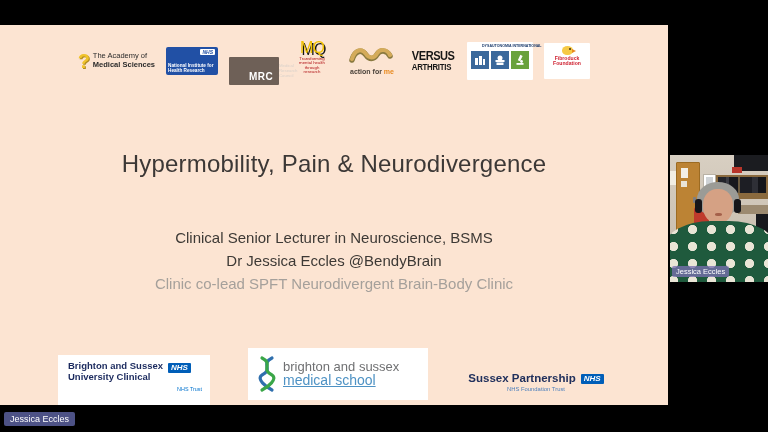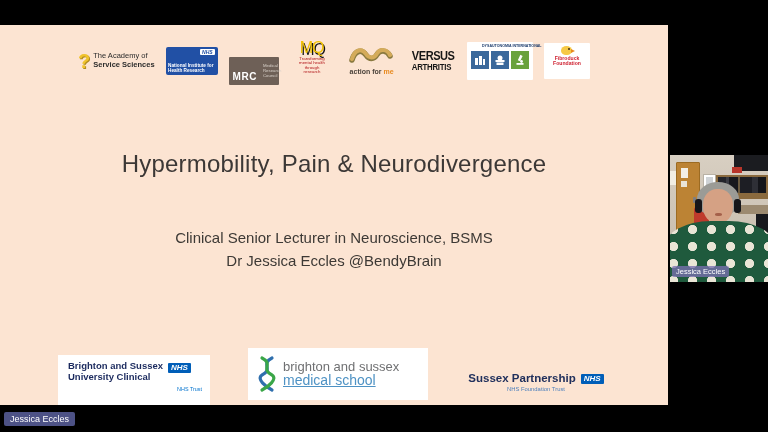--- a/index.html
+++ b/index.html
@@ -15,21 +15,21 @@
 
   .logo-ams { display:flex; align-items:center; gap:3px; }
   .ams-mark { color:#f0c32c; font-size:20px; font-weight:bold; text-shadow:1px 1px 0 #b08c1e; line-height:1; }
   .ams-text { font-size:7.5px; color:#2b2b2b; line-height:1.15; }
   .ams-text .b { font-weight:bold; }
 
   .logo-nihr { width:52px; height:28px; background:#2150a5; border-radius:2px; padding:2px 3px; position:relative; }
   .nihr-lozenge { position:absolute; top:2px; right:3px; background:#fff; color:#2150a5; font-style:italic; font-weight:bold; font-size:5px; padding:0 2px; border-radius:1px; }
   .nihr-text { position:absolute; bottom:2px; left:2px; right:2px; color:#fff; font-weight:bold; font-size:6px; line-height:1.1; transform:scale(0.78); transform-origin:left bottom; width:128%; }
 
-  .logo-mrc { width:50px; height:28px; background:#6e6057; border-radius:1px; display:flex; align-items:flex-end; padding:3px 4px; gap:3px;margin-top:20px; }
+  .logo-mrc { width:50px; height:28px; background:#6e6057; border-radius:1px; display:flex; align-items:flex-end; padding:3px 20px; gap:3px;margin-top:20px; }
   .mrc-abbr { color:#fff; font-size:10px; font-weight:bold; letter-spacing:0.5px; }
   .mrc-divider { width:1px; height:20px; background:rgba(255,255,255,0.45); align-self:center; }
   .mrc-name { color:#d9d1ca; font-size:6px; line-height:1.1; transform:scale(0.72); transform-origin:left center; width:60px; align-self:center; }
 
   .logo-mq { width:44px; text-align:center; }
   .mq-abbr { color:#f2c200; font-size:16px; font-weight:normal; line-height:0.9; text-shadow:1.5px 1.5px 0 #141414; letter-spacing:-1px; }
   .mq-tagline { margin-top:1px; color:#b01116; font-size:6px; line-height:1.05; transform:scale(0.72); transform-origin:center top; }
 
   .logo-afm { width:54px; text-align:center; }
   .afm-text { font-size:7px; color:#4a423a; font-weight:bold; line-height:1; }
@@ -116,21 +116,21 @@
   <div class="letterbox-bottom"></div>
 
   <div class="slide">
 
     <div class="logo-row">
 
       <div class="logo-ams">
         <span class="ams-mark">?</span>
         <span class="ams-text">
           <span>The Academy of</span><br>
-          <span class="b">Service Sciences</span>
+          <span class="b">Medical Sciences</span>
         </span>
       </div>
 
       <div class="logo-nihr">
         <span class="nihr-lozenge">NHS</span>
         <span class="nihr-text">National Institute for Health Research</span>
       </div>
 
       <div class="logo-mrc">
         <span class="mrc-abbr">MRC</span>
@@ -193,20 +193,21 @@
         </div>
       </div>
 
     </div>
 
     <div class="slide-title">Hypermobility, Pain &amp; Neurodivergence</div>
 
     <div class="speaker">
       <div>Clinical Senior Lecturer in Neuroscience, BSMS</div>
       <div>Dr Jessica Eccles @BendyBrain</div>
+      <div class="muted">Clinic co-lead SPFT Neurodivergent Brain-Body Clinic</div>
     </div>
 
     <div class="logo-bsuh">
       <div class="bsuh-row">
         <div class="bsuh-text">
           <span>Brighton and Sussex</span><br>
           <span>University Clinical</span>
         </div>
         <span class="nhs-lozenge">NHS</span>
       </div>

